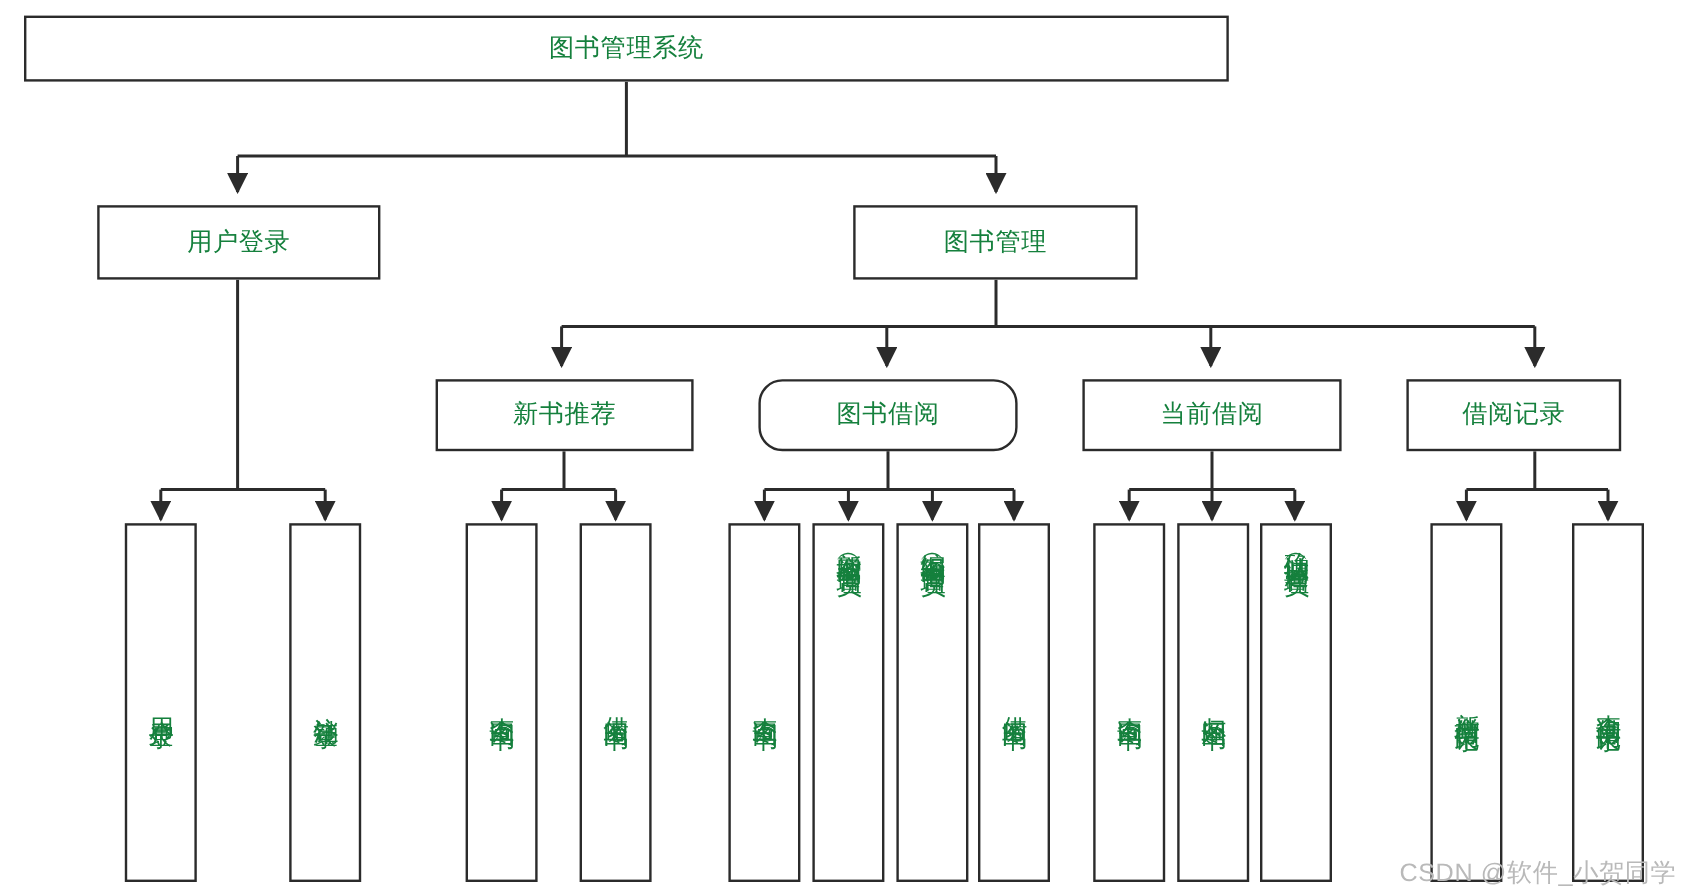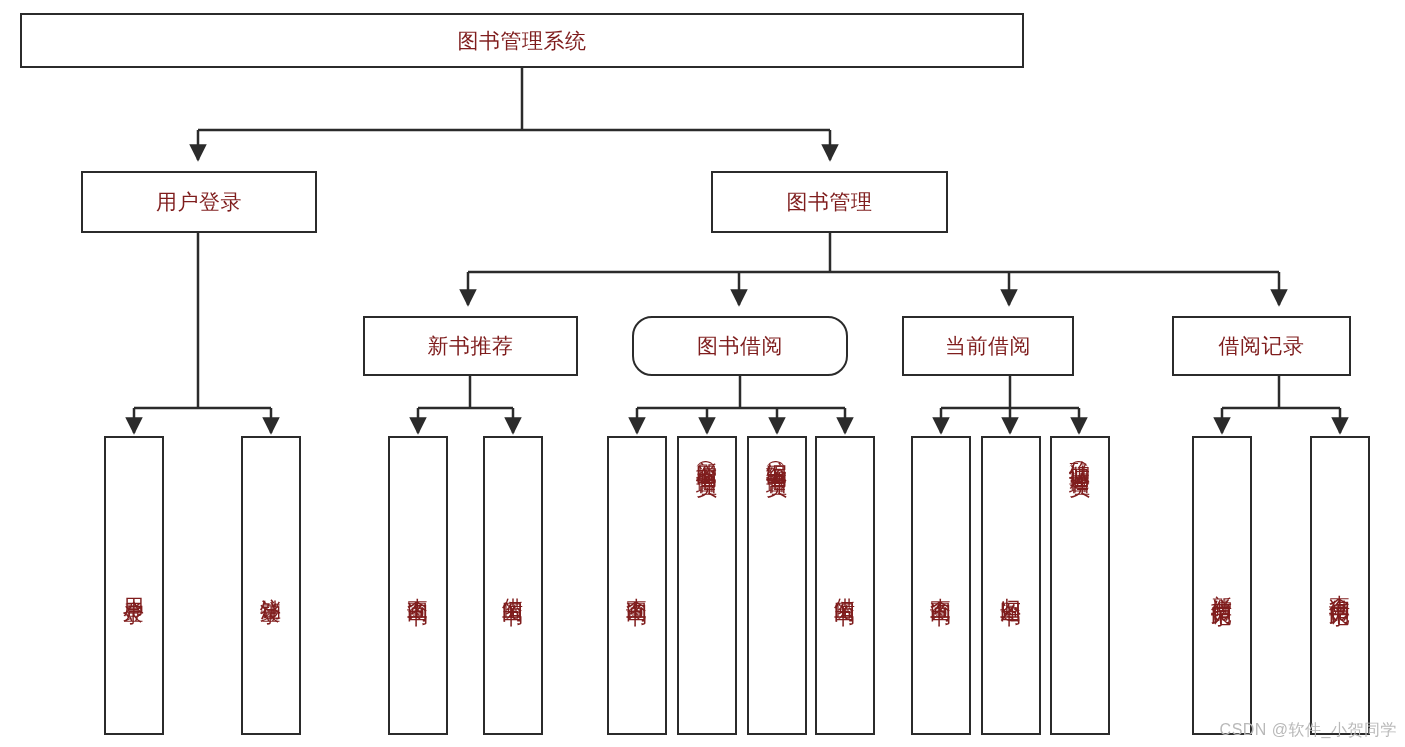--- a/index.html
+++ b/index.html
@@ -24,21 +24,21 @@
     pointer-events: none;
   }
   .node {
     position: absolute;
     box-sizing: border-box;
     background: #ffffff;
     border: 2.5px solid #2b2b2b;
     display: flex;
     align-items: center;
     justify-content: center;
-    color: #7f1d1d;
+    color: #15803d;
   }
   .node .label {
     display: block;
     text-align: center;
     line-height: 1.02;
     white-space: nowrap;
   }
   .node.horiz .label {
     font-size: 21px;
     letter-spacing: 0.5px;
@@ -55,21 +55,21 @@
     line-height: 1;
   }
   .node.vert.pad-mid {
     align-items: center;
     padding-top: 0;
   }
   #watermark {
     position: absolute;
     right: 8px;
     bottom: 6px;
-    font-size: 16px;
+    font-size: 21px;
     color: #b9b9b9;
     letter-spacing: 0.5px;
     white-space: nowrap;
   }
 </style>
 </head>
 <body>
 
 <div id="stage">
 
@@ -136,21 +136,21 @@
   </div>
 
   <div class="node horiz" style="left:363px; top:316px; width:215px; height:60px;">
     <span class="label">新书推荐</span>
   </div>
 
   <div class="node horiz" style="left:632px; top:316px; width:216px; height:60px;border-radius:20px;">
     <span class="label">图书借阅</span>
   </div>
 
-  <div class="node horiz" style="left:902px; top:316px; width:172px; height:60px;">
+  <div class="node horiz" style="left:902px; top:316px; width:216px; height:60px;">
     <span class="label">当前借阅</span>
   </div>
 
   <div class="node horiz" style="left:1172px; top:316px; width:179px; height:60px;">
     <span class="label">借阅记录</span>
   </div>
 
   <div class="node vert pad-mid" style="left:104px; top:436px; width:60px; height:299px;">
     <span class="label">用户登录</span>
   </div>

